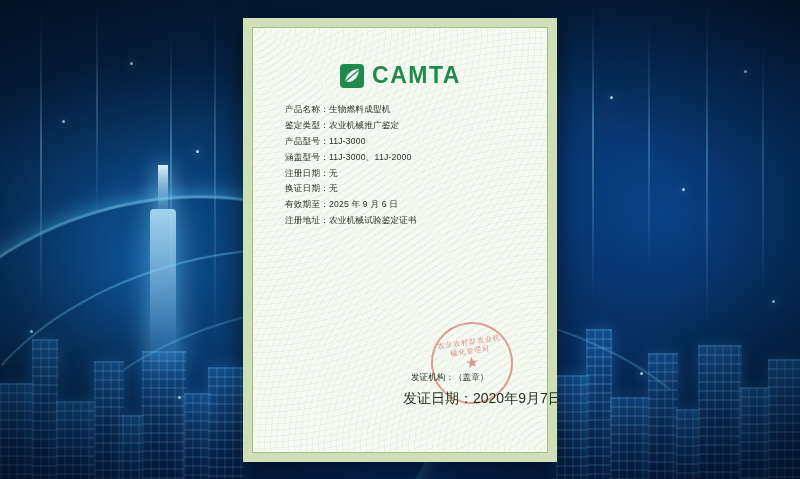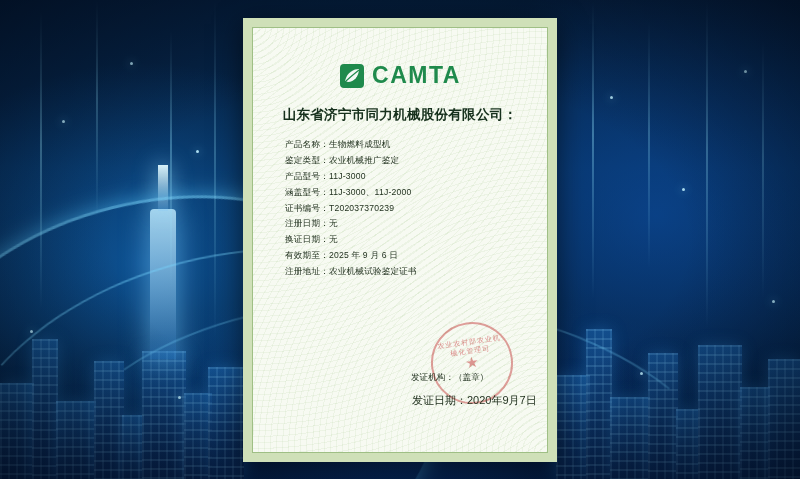--- a/index.html
+++ b/index.html
@@ -220,24 +220,23 @@
     left: 156px;
     bottom: 38px;
     font-size: 8.6px;
     color: #1d2d1b;
     white-space: nowrap;
   }
   .issue-date {
     position: absolute;
     left: 148px;
     bottom: 14px;
-    font-size: 11px;
+    font-size: 14px;
     color: #1d2d1b;
     white-space: nowrap;
-    margin-left: 9px;
   }
   .seal {
     position: absolute;
     left: 176px;
     bottom: 18px;
     width: 78px;
     height: 78px;
     border-radius: 50%;
     border: 2px solid rgba(190,40,40,0.55);
     color: rgba(190,40,40,0.65);
@@ -334,29 +333,27 @@
           <svg width="26" height="26" viewBox="0 0 26 26">
             <rect x="1" y="1" width="24" height="24" rx="4" fill="#1f8a4c"></rect>
             <path d="M6 18 C8 9, 15 6, 20 6 C20 13, 15 19, 9 19 Z" fill="#ffffff" opacity="0.95"></path>
             <path d="M6 19 C10 15, 15 11, 20 7" stroke="#1f8a4c" stroke-width="1.2" fill="none"></path>
           </svg>
         </span>
         <span class="logo-text">CAMTA</span>
       </div>
 
 
-      <div class="recipient">山东省济宁市同力机械股份有限公司：</div>
 
 
       <div class="fields">
         <div class="field"><span class="fl">产品名称：</span><span class="fv">生物燃料成型机</span></div>
         <div class="field"><span class="fl">鉴定类型：</span><span class="fv">农业机械推广鉴定</span></div>
         <div class="field"><span class="fl">产品型号：</span><span class="fv">11J-3000</span></div>
         <div class="field"><span class="fl">涵盖型号：</span><span class="fv">11J-3000、11J-2000</span></div>
-        <div class="field"><span class="fl">证书编号：</span><span class="fv">T202037370239</span></div>
         <div class="field"><span class="fl">注册日期：</span><span class="fv">无</span></div>
         <div class="field"><span class="fl">换证日期：</span><span class="fv">无</span></div>
         <div class="field"><span class="fl">有效期至：</span><span class="fv">2025 年 9 月 6 日</span></div>
         <div class="field"><span class="fl">注册地址：</span><span class="fv">农业机械试验鉴定证书</span></div>
       </div>
 
       <div class="seal-area">
         <div class="seal">
           <span class="seal-star">★</span>
           <span class="seal-txt">农业农村部农业机械化管理司</span>

